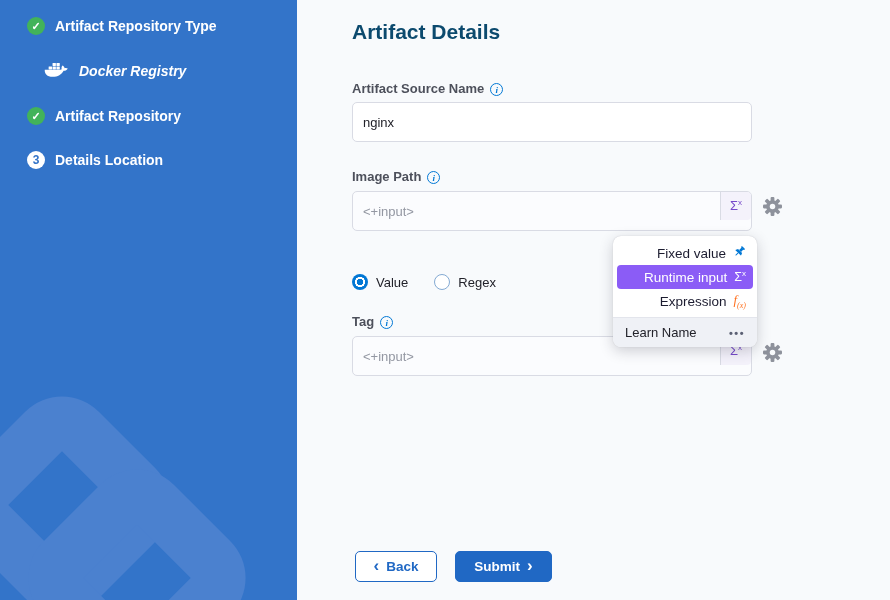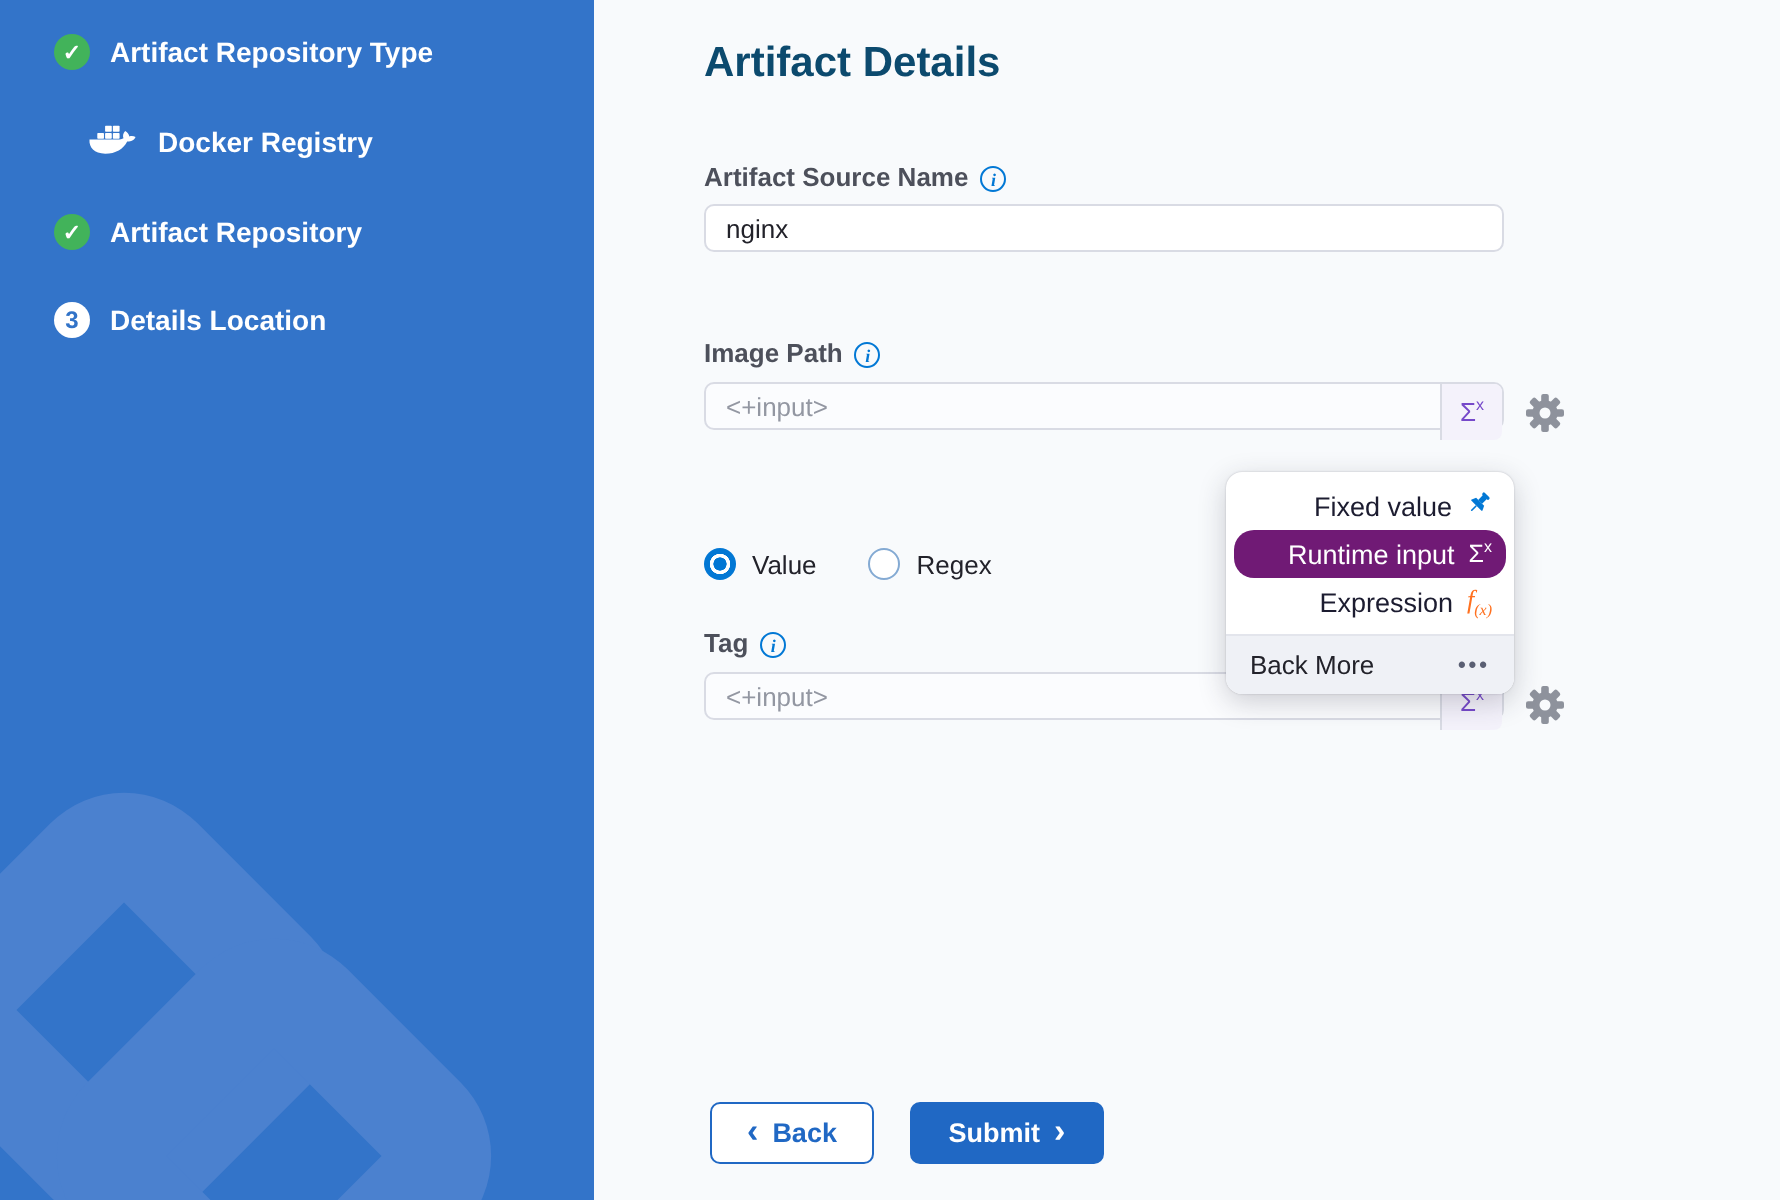--- a/index.html
+++ b/index.html
@@ -6,42 +6,42 @@
   body { font-family:"Liberation Sans", sans-serif; background:#e8eaed; }
   .app { position:relative; width:890px; height:600px; background:#f8fafc; overflow:hidden; }
 
   
   .sidebar { position:absolute; left:0; top:0; width:297px; height:600px; background:#3374c9; overflow:hidden; }
   .wm { position:absolute; width:184px; height:184px; border:54px solid #4b81cf; border-radius:52px; transform:rotate(45deg); }
   .wm1 { left:-30px; top:413px; }
   .wm2 { left:45px; top:486px; }
   .side-row { position:absolute; display:flex; align-items:center; gap:10px; cursor:pointer; }
   .row-1 { left:27px; top:17px; }
-  .row-docker { left:44px; top:59px; gap:9px; }
+  .row-docker { left:44px; top:59px; gap:9px;font-style:italic; }
   .row-2 { left:27px; top:107px; }
   .row-3 { left:27px; top:151px; }
   .step-label { color:#ffffff; font-size:14px; font-weight:600; }
   .row-3 .step-label { font-weight:700; }
   .check-circle { width:18px; height:18px; border-radius:50%; background:#42b35a; color:#fff;
                   display:flex; align-items:center; justify-content:center; font-size:11px; font-weight:700; flex:0 0 18px; }
   .num-circle { width:18px; height:18px; border-radius:50%; background:#ffffff; color:#3273c8;
                 display:flex; align-items:center; justify-content:center; font-size:12px; font-weight:700; flex:0 0 18px; }
 
   
   .main { position:absolute; left:297px; top:0; right:0; bottom:0; }
   .page-title { position:absolute; left:55px; top:20px; font-size:21px; font-weight:700; color:#0c4a6e; }
   .field-label { position:absolute; display:flex; align-items:flex-end; gap:6px;
                  font-size:13px; font-weight:600; color:#4d505b; }
   .lbl-source { left:55px; top:81px; }
   .lbl-image  { left:55px; top:169px; }
   .lbl-tag    { left:55px; top:314px; }
   .info { width:13px; height:13px; border-radius:50%; border:1px solid #0278d5; color:#0278d5;
           display:inline-flex; align-items:center; justify-content:center;
           font-size:9px; font-style:italic; font-weight:700; font-family:"Liberation Serif", serif; cursor:pointer; }
-  .text-input { position:absolute; width:400px; height:24px; border:1px solid #d9dbe4; border-radius:5px;
+  .text-input { position:absolute; width:400px; height:40px; border:1px solid #d9dbe4; border-radius:5px;
                 background:#ffffff; padding:0 10px; font-size:13px; color:#22222a; outline:none;
                 font-family:"Liberation Sans", sans-serif; }
   .text-input::placeholder { color:#9397a2; }
   .in-source { left:55px; top:102px; }
   .runtime-wrap { position:absolute; width:400px; height:30px; }
   .wrap-image { left:55px; top:191px; }
   .wrap-tag   { left:55px; top:336px; }
   .runtime-wrap .text-input { position:absolute; left:0; top:0; width:400px; background:#fbfcfe; padding-right:52px; }
   .sigma-btn { position:absolute; right:1px; top:1px; width:31px; height:28px; background:#f4f2fb;
                border-left:1px solid #d9dbe4; border-radius:0 4px 4px 0; color:#7649ca;
@@ -59,21 +59,21 @@
   .radio.sel { background:radial-gradient(circle at center, #0277d4 0 3.2px, #ffffff 3.4px 5px, #0277d4 5.2px); }
   .radio.unsel { border:1.5px solid #84aad3; background:#fff; }
   .radio-label { font-size:13px; color:#22222a; }
 
   
   .menu { position:absolute; left:316px; top:236px; width:144px; background:#ffffff; border-radius:8px;
           box-shadow:0 4px 14px rgba(40,41,61,.22), 0 0 1px rgba(40,41,61,.25); z-index:5; }
   .menu-list { padding:5px 4px 4px; }
   .menu-item { height:24px; display:flex; align-items:center; justify-content:flex-end; gap:7px;
                padding:0 7px; font-size:13.5px; color:#1c1c30; border-radius:4px; cursor:pointer; }
-  .menu-item.selected { background:#701a75; color:#ffffff;border-radius:10px; }
+  .menu-item.selected { background:#8b5cf6; color:#ffffff; }
   .sigma-glyph { font-size:12.5px; color:#7649ca; }
   .menu-item.selected .sigma-glyph { color:#ffffff; }
   .fx { color:#ff7120; font-size:13px; font-style:italic; font-family:"Liberation Serif", serif; }
   .fx sub { font-size:8px; }
   .menu-footer { height:30px; background:#eff1f6; border-top:1px solid #e3e5ec; border-radius:0 0 8px 8px;
                  display:flex; align-items:center; justify-content:space-between; padding:0 12px;
                  font-size:13px; color:#22222a; cursor:pointer; }
   .dots { color:#5a5f73; font-size:11px; font-weight:700; letter-spacing:1.5px; cursor:pointer; }
 
   
@@ -219,21 +219,21 @@
         <div class="menu-item selected">
           <span>Runtime input</span>
           <span class="sigma-glyph"><span>Σ</span><sup>x</sup></span>
         </div>
         <div class="menu-item">
           <span>Expression</span>
           <span class="fx"><span>f</span><sub>(x)</sub></span>
         </div>
       </div>
       <div class="menu-footer">
-        <span>Back More</span>
+        <span>Learn Name</span>
         <span class="dots">•••</span>
       </div>
     </div>
 
     <button class="btn btn-back">
       <span class="chev">‹</span>
       <span>Back</span>
     </button>
     <button class="btn btn-submit">
       <span>Submit</span>

